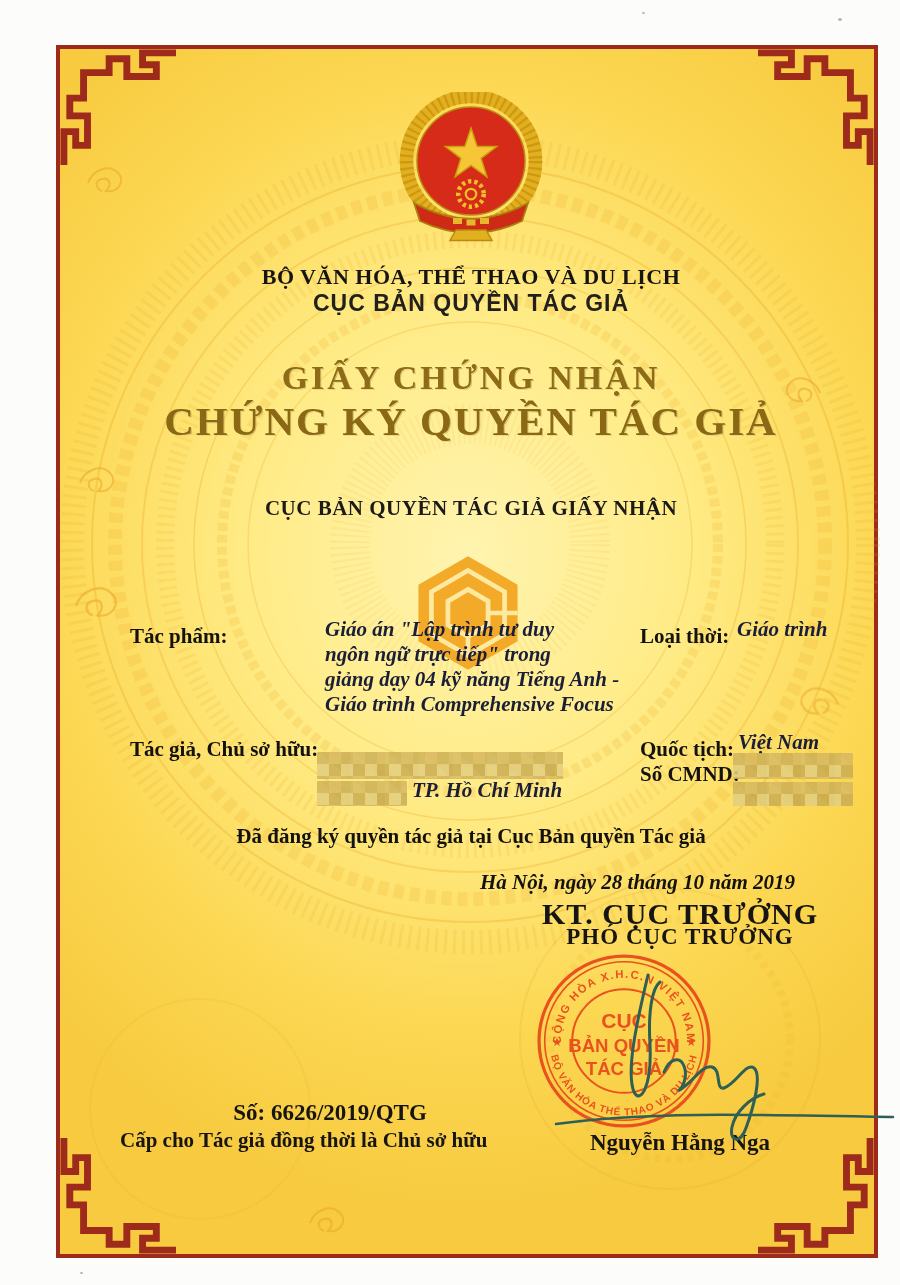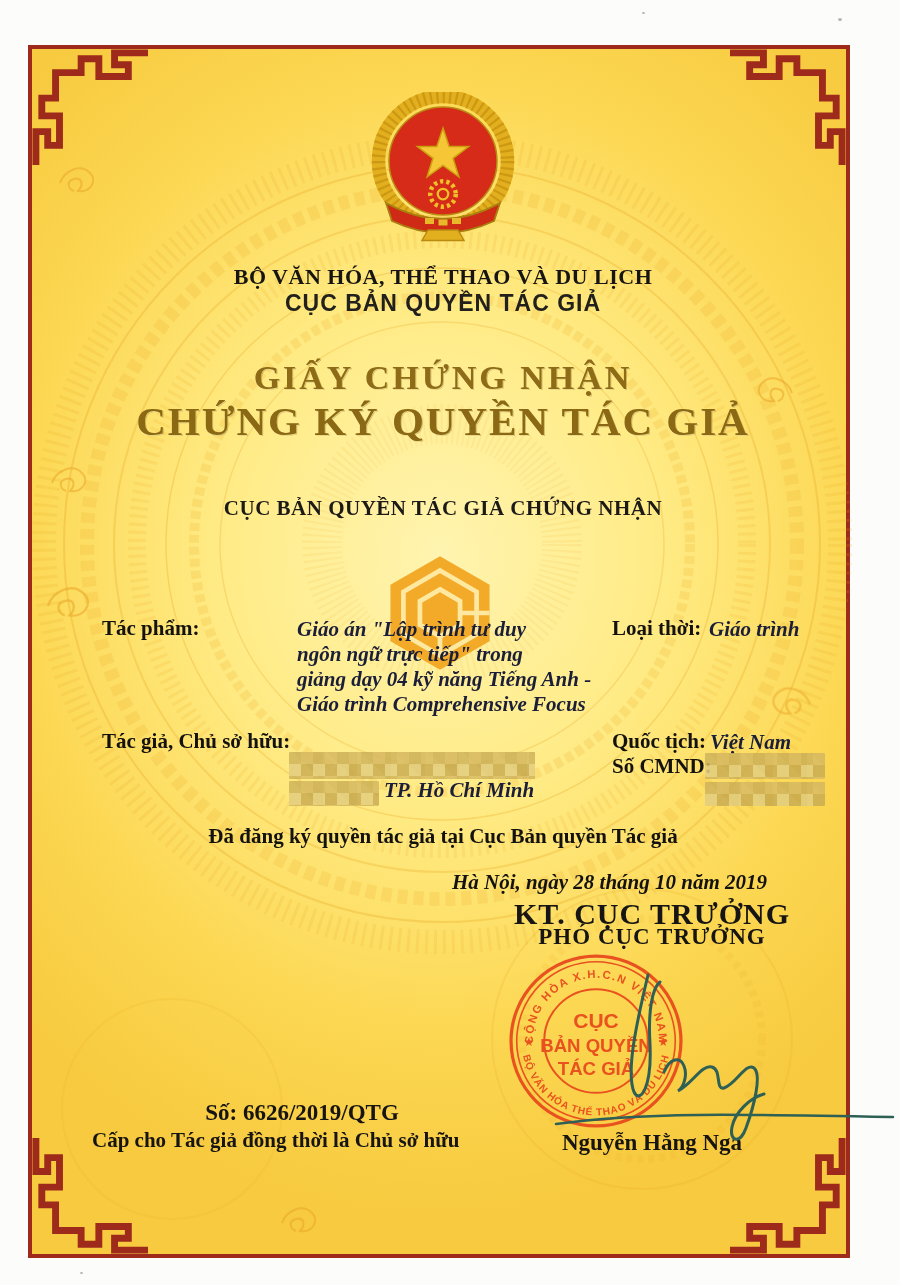--- a/index.html
+++ b/index.html
@@ -1,36 +1,36 @@
 <!DOCTYPE html>
 <html><head>
 <meta charset="utf-8">
 <style>
   html,body{margin:0;padding:0;}
   body{width:900px;height:1285px;position:relative;background:#fcfcfa;font-family:"Liberation Serif",serif;overflow:hidden;}
   .abs{position:absolute;}
   
-  .cert{position:absolute;left:28px;top:45px;width:822px;height:1213px;
+  .cert{position:absolute;left:56px;top:45px;width:822px;height:1213px;
     background:radial-gradient(ellipse 72% 55% at 50% 42%, #fff4b0 0%, #ffeb85 38%, #fcd752 72%, #f7ca3f 100%);
     border:4px solid #9d2a1a;box-sizing:border-box;}
   .corner{position:absolute;width:118px;height:118px;pointer-events:none;}
   .corner.tl{left:-2px;top:-2px;}
   .corner.tr{right:-2px;top:-2px;transform:scaleX(-1);}
   .corner.bl{left:-2px;bottom:-2px;transform:scaleY(-1);}
   .corner.br{right:-2px;bottom:-2px;transform:scale(-1,-1);}
   .bgart{position:absolute;inset:0;pointer-events:none;}
   
   .t{position:absolute;color:#171513;white-space:nowrap;}
   .center{left:0;width:822px;text-align:center;}
   .ministry1{top:215px;font-size:22px;font-weight:bold;letter-spacing:.5px;}
   .ministry2{top:241px;font-size:23px;font-weight:bold;font-family:"Liberation Sans",sans-serif;letter-spacing:1px;color:#22201c;}
   .title1{top:310px;font-size:34px;font-weight:bold;letter-spacing:3px;color:#8e6b16;text-shadow:0 1px 0 rgba(255,243,170,.55),1px 1px 0 rgba(122,88,16,.35);}
   .title2{top:348px;font-size:41px;font-weight:bold;letter-spacing:2px;color:#8a6814;text-shadow:0 1px 0 rgba(255,243,170,.55),1px 1px 0 rgba(122,88,16,.35);}
   .certline{top:447px;font-size:21px;font-weight:600;letter-spacing:.5px;color:#1c1a17;}
-  .lbl{font-size:21px;font-weight:bold;color:#14120f;}
+  .lbl{font-size:21px;font-weight:bold;color:#14120f;margin-top:8px;}
   .val{font-size:21px;font-weight:bold;font-style:italic;color:#1a1e38;}
   .wl{left:265px;height:25px;line-height:25px;}
   .registered{top:775px;font-size:21px;font-weight:bold;color:#14120f;}
   .dateline{left:420px;width:400px;text-align:left;top:821px;font-size:21px;font-weight:bold;font-style:italic;color:#14120f;}
   .ktitle1{left:420px;width:400px;text-align:center;top:848px;font-size:30px;font-weight:bold;letter-spacing:1px;}
   .ktitle2{left:420px;width:400px;text-align:center;top:875px;font-size:23px;font-weight:bold;letter-spacing:1px;}
   .numline{left:60px;width:420px;text-align:center;top:1051px;font-size:23px;font-weight:bold;}
   .grantline{left:60px;top:1079px;font-size:21px;font-weight:bold;}
   .signer{left:430px;width:380px;text-align:center;top:1081px;font-size:23px;font-weight:bold;}
   
@@ -101,21 +101,21 @@
       <rect x="56" y="84" width="6" height="4" fill="#e9b82a"></rect>
     <path d="M40,92 L36,99 H64 L60,92 Z" fill="#e2af1f" stroke="#b98a10" stroke-width="1"></path>
   </svg>
 
   <div class="t center ministry1">BỘ VĂN HÓA, THỂ THAO VÀ DU LỊCH</div>
   <div class="t center title1">GIẤY CHỨNG NHẬN</div>
 
   <div class="t center ministry2">CỤC BẢN QUYỀN TÁC GIẢ</div>
   <div class="t center title2">CHỨNG KÝ QUYỀN TÁC GIẢ</div>
 
-  <div class="t center certline">CỤC BẢN QUYỀN TÁC GIẢ CHỨNG NHẬN</div>
+  <div class="t center certline">CỤC BẢN QUYỀN TÁC GIẢ GIẤY NHẬN</div>
 
   <svg class="cube" viewBox="0 0 100 100">
     <polygon points="50,2 92,26 92,74 50,98 8,74 8,26" fill="#f2a51f"></polygon>
     <polygon points="50,14 81,32 81,68 50,86 19,68 19,32" fill="none" stroke="#ffe9a0" stroke-width="4"></polygon>
     <polygon points="50,30 67,40 67,60 50,70 33,60 33,40" fill="none" stroke="#ffe9a0" stroke-width="4"></polygon>
     <path d="M50,70 V86 M67,50 H92" stroke="#ffe9a0" stroke-width="4" fill="none"></path>
   </svg>
 
   <div class="t lbl" style="left:70px;top:567px;">Tác phẩm:</div>
   <div class="t val wl" style="top:568px;">Giáo án "Lập trình tư duy</div>

